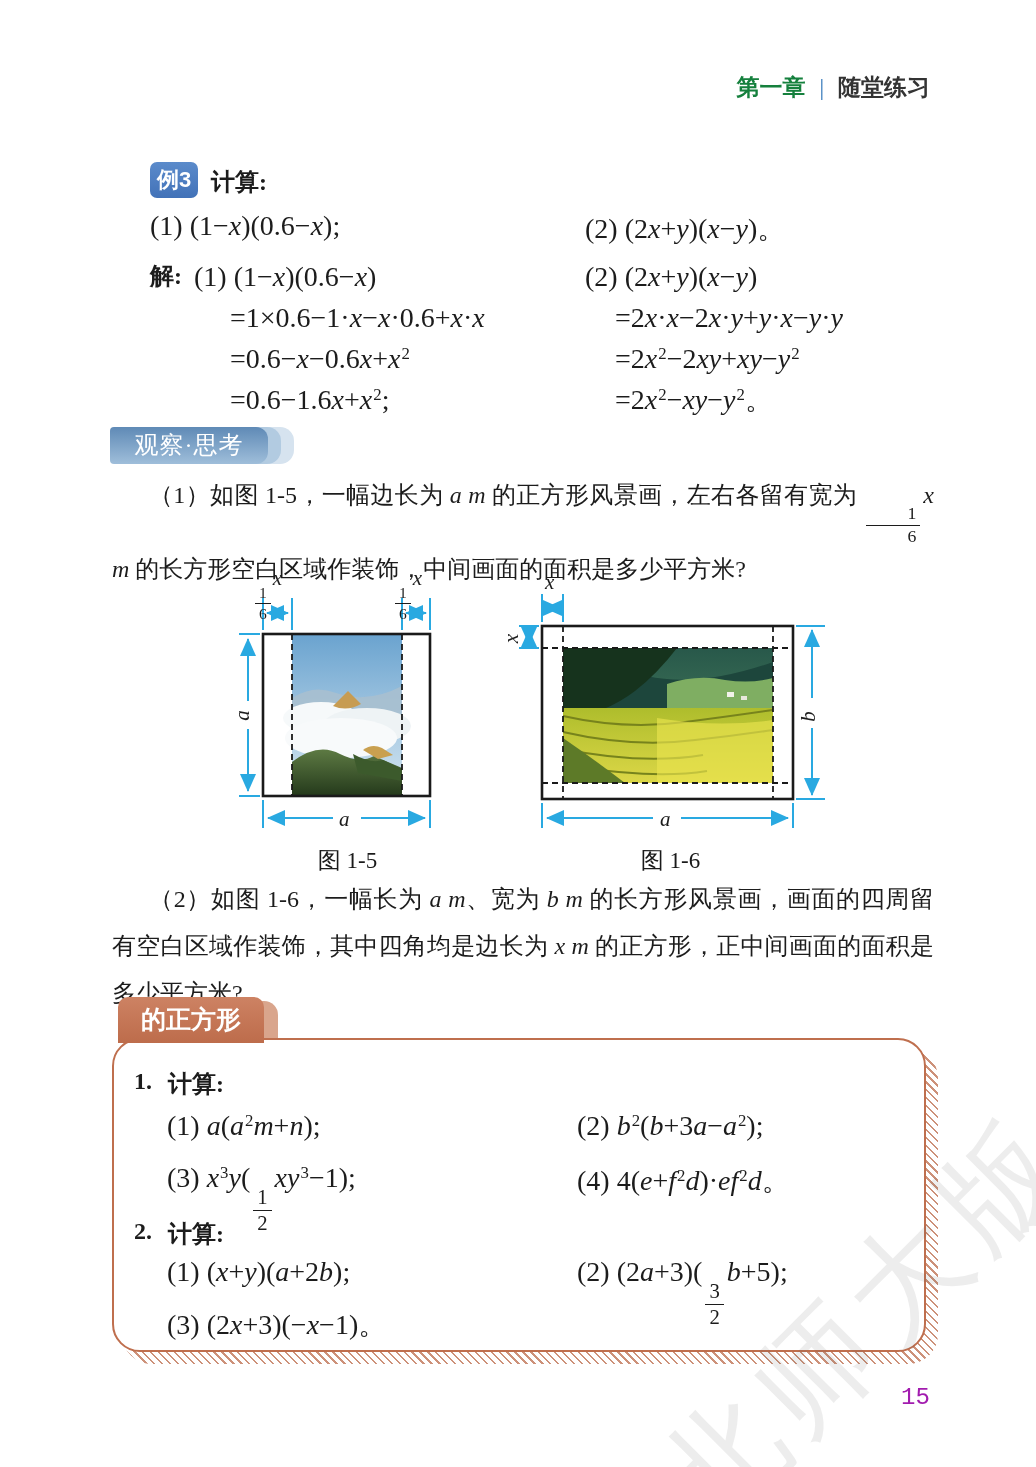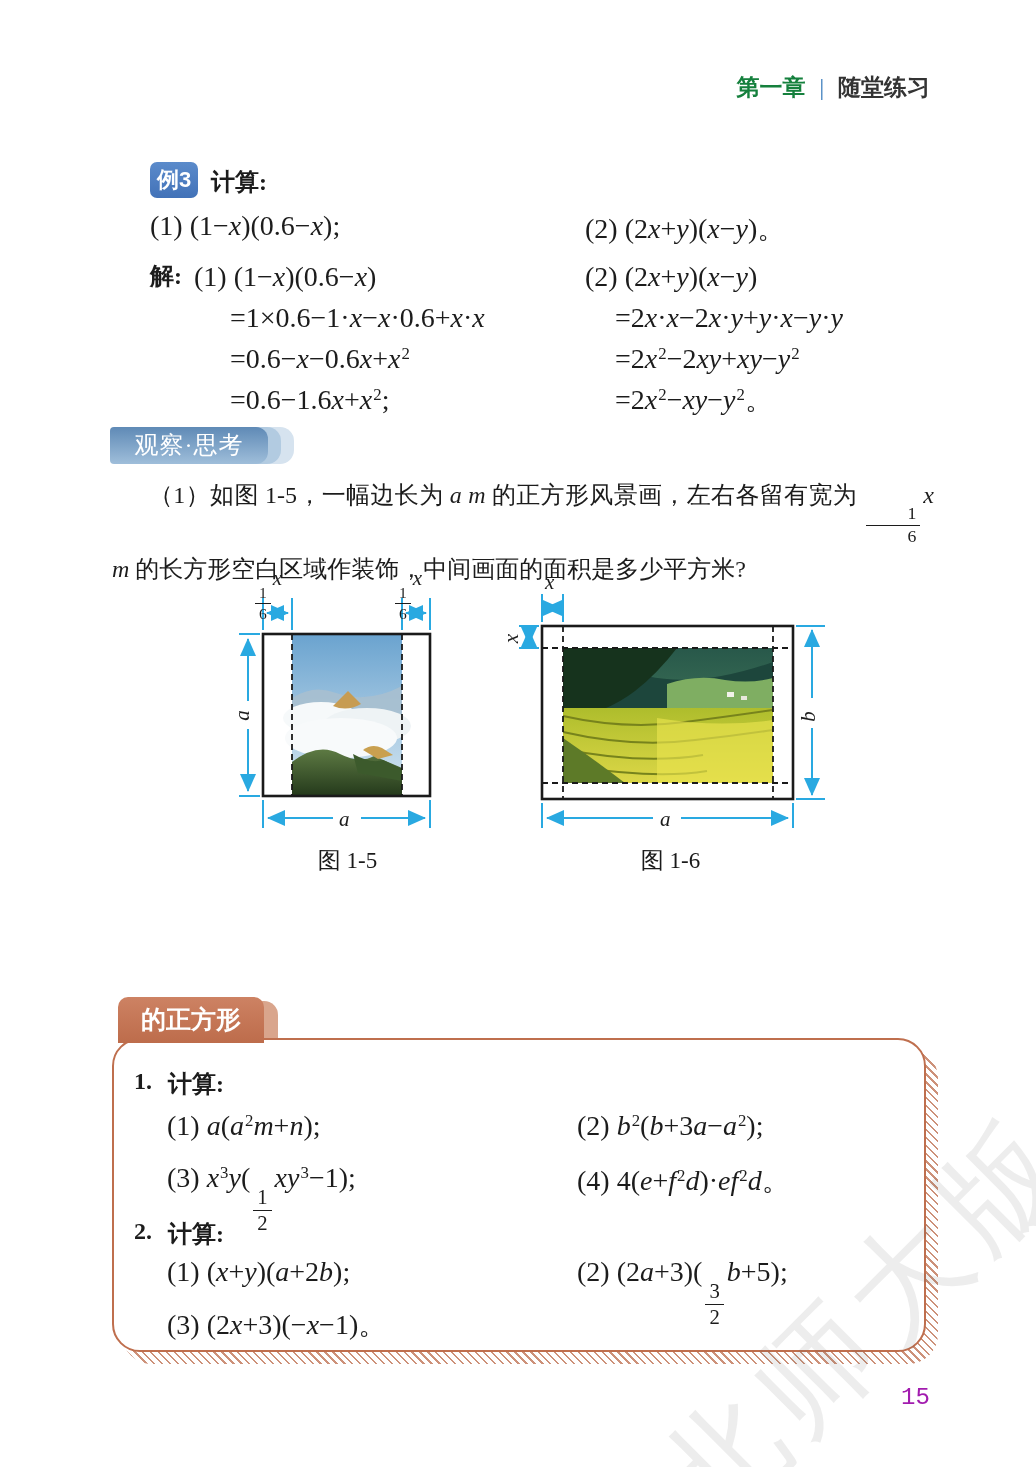--- a/index.html
+++ b/index.html
@@ -243,20 +243,21 @@
         <line x1="176" y1="252" x2="283" y2="252" marker-end="url(#ah16)"></line>
       </g>
     </svg>
     <div class="lbl" style="left:40px;top:6px;"><i>x</i></div>
     <div class="lbl rot" style="left:2px;top:62px;"><i>x</i></div>
     <div class="lbl rot" style="left:298px;top:140px;"><i>b</i></div>
     <div class="lbl" style="left:155px;top:243px;"><i>a</i></div>
     <div class="caption">图 1-6</div>
   </div>
 
+  <div class="para" id="para2">（2）如图 1-6，一幅长为 <i>a</i> <i>m</i>、宽为 <i>b</i> <i>m</i> 的长方形风景画，画面的四周留有空白区域作装饰，其中四角均是边长为 <i>x</i> <i>m</i> 的正方形，正中间画面的面积是多少平方米?</div>
 
   <div class="practice-shadow"></div>
   <div class="practice-tab-echo"></div>
   <div class="practice-tab">的正方形</div>
   <div class="practice-box">
     <div class="pitem" style="top:28px;">
       <span class="pnum">1.</span>
       <span class="plabel">计算:</span>
     </div>
     <div class="pitem" style="top:70px;">

